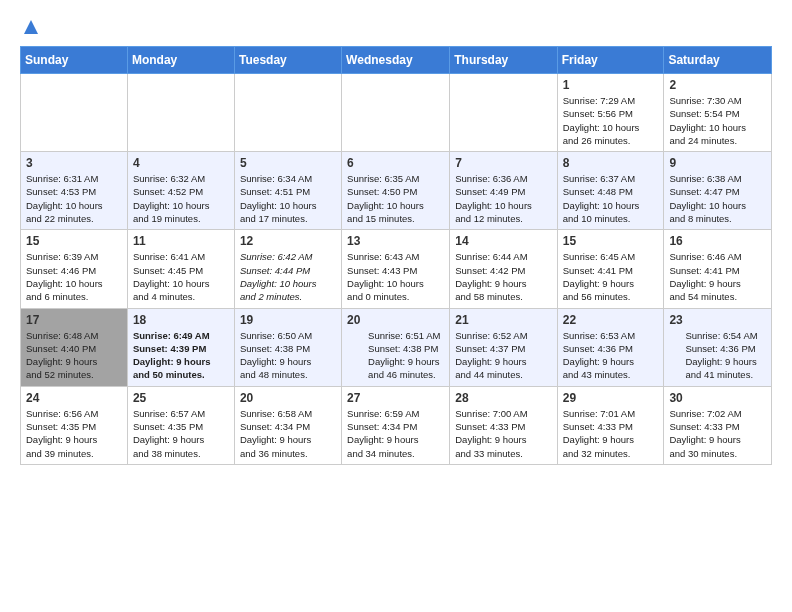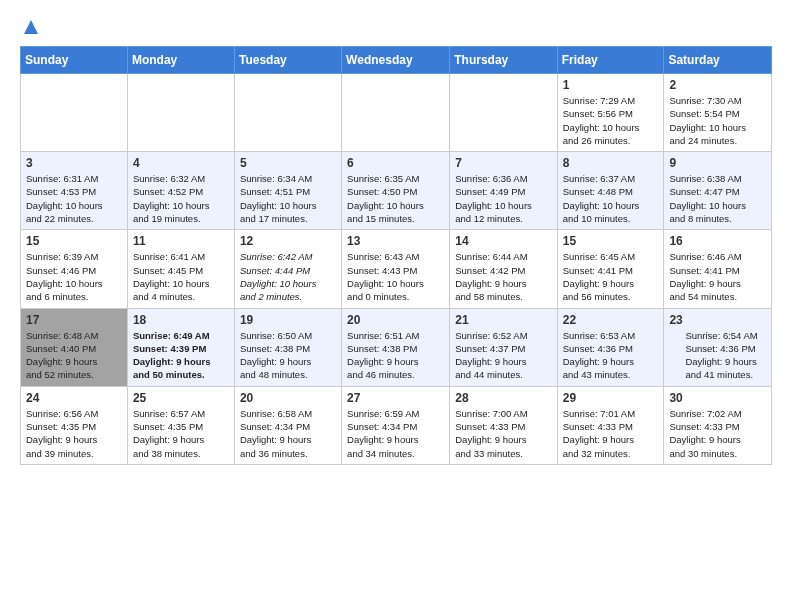--- a/index.html
+++ b/index.html
@@ -276,21 +276,21 @@
           </td>
           <td style="background: rgb(238, 242, 255);">
             <span class="day-num">19</span>
             <div class="day-info" style="white-space: pre-line;">Sunrise: 6:50 AM
 Sunset: 4:38 PM
 Daylight: 9 hours
 and 48 minutes.</div>
           </td>
           <td style="background: rgb(238, 242, 255);">
             <span class="day-num">20</span>
-            <div class="day-info" style="white-space: pre-line;">Sunrise: 6:51 AM
+            <div class="day-info" style="white-space: pre-line; margin-left: 21px;">Sunrise: 6:51 AM
 Sunset: 4:38 PM
 Daylight: 9 hours
 and 46 minutes.</div>
           </td>
           <td style="background: rgb(238, 242, 255);">
             <span class="day-num">21</span>
             <div class="day-info" style="white-space: pre-line;">Sunrise: 6:52 AM
 Sunset: 4:37 PM
 Daylight: 9 hours
 and 44 minutes.</div>

